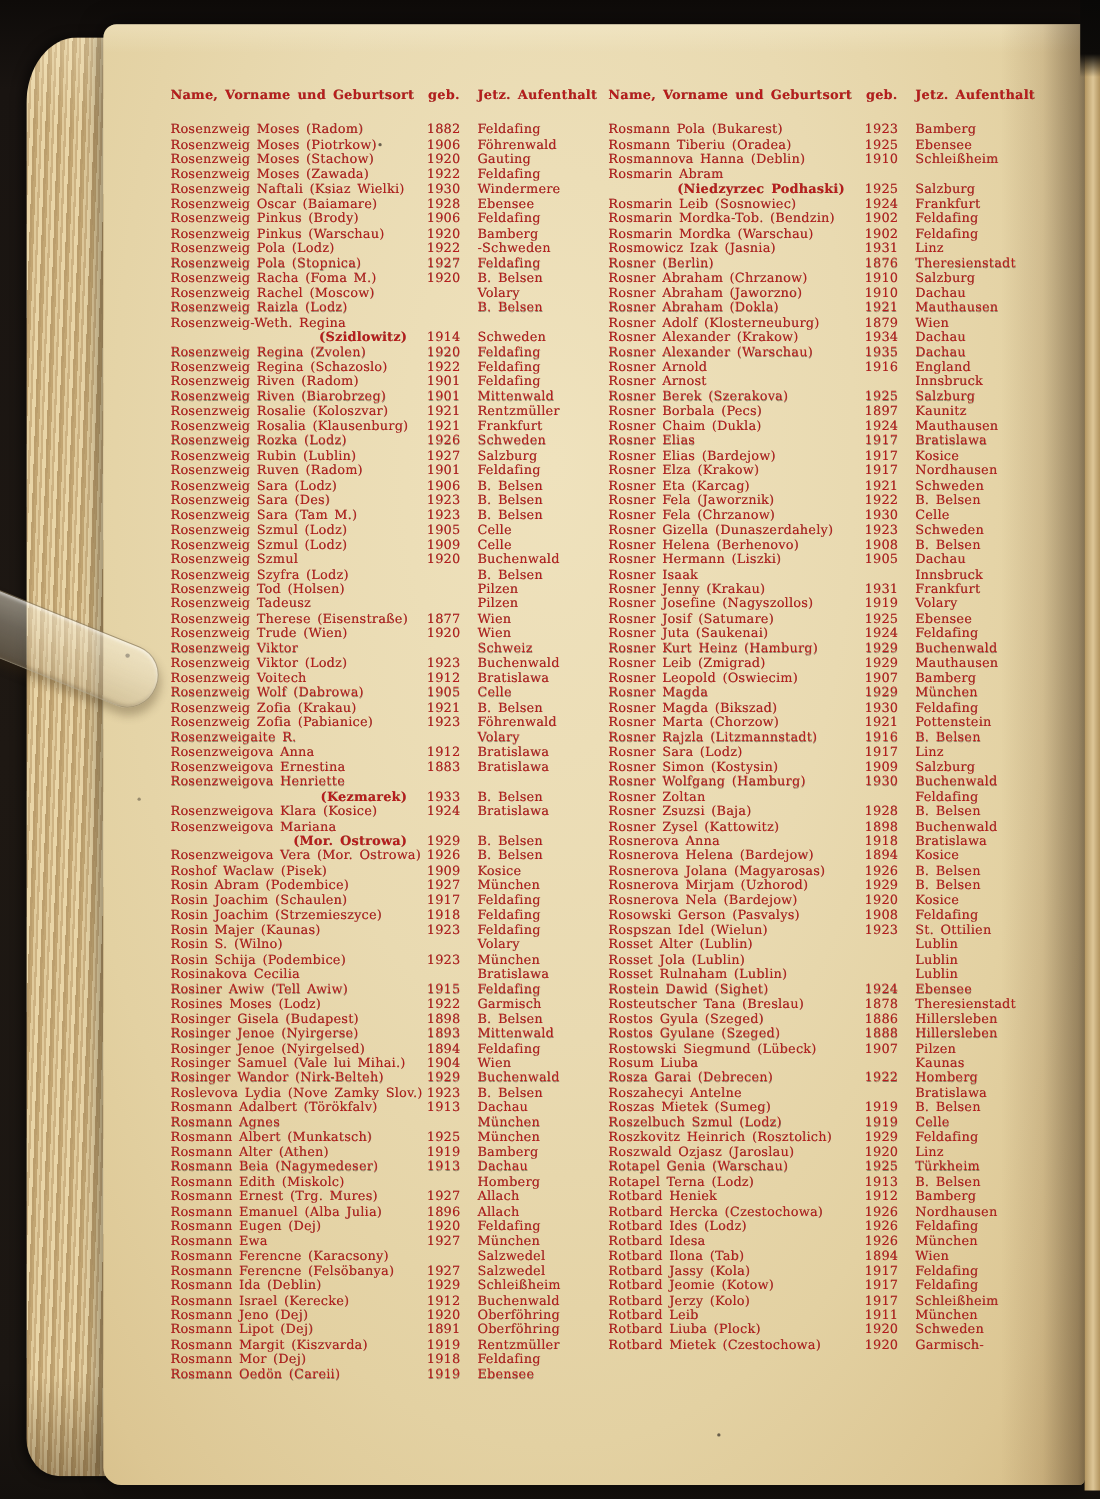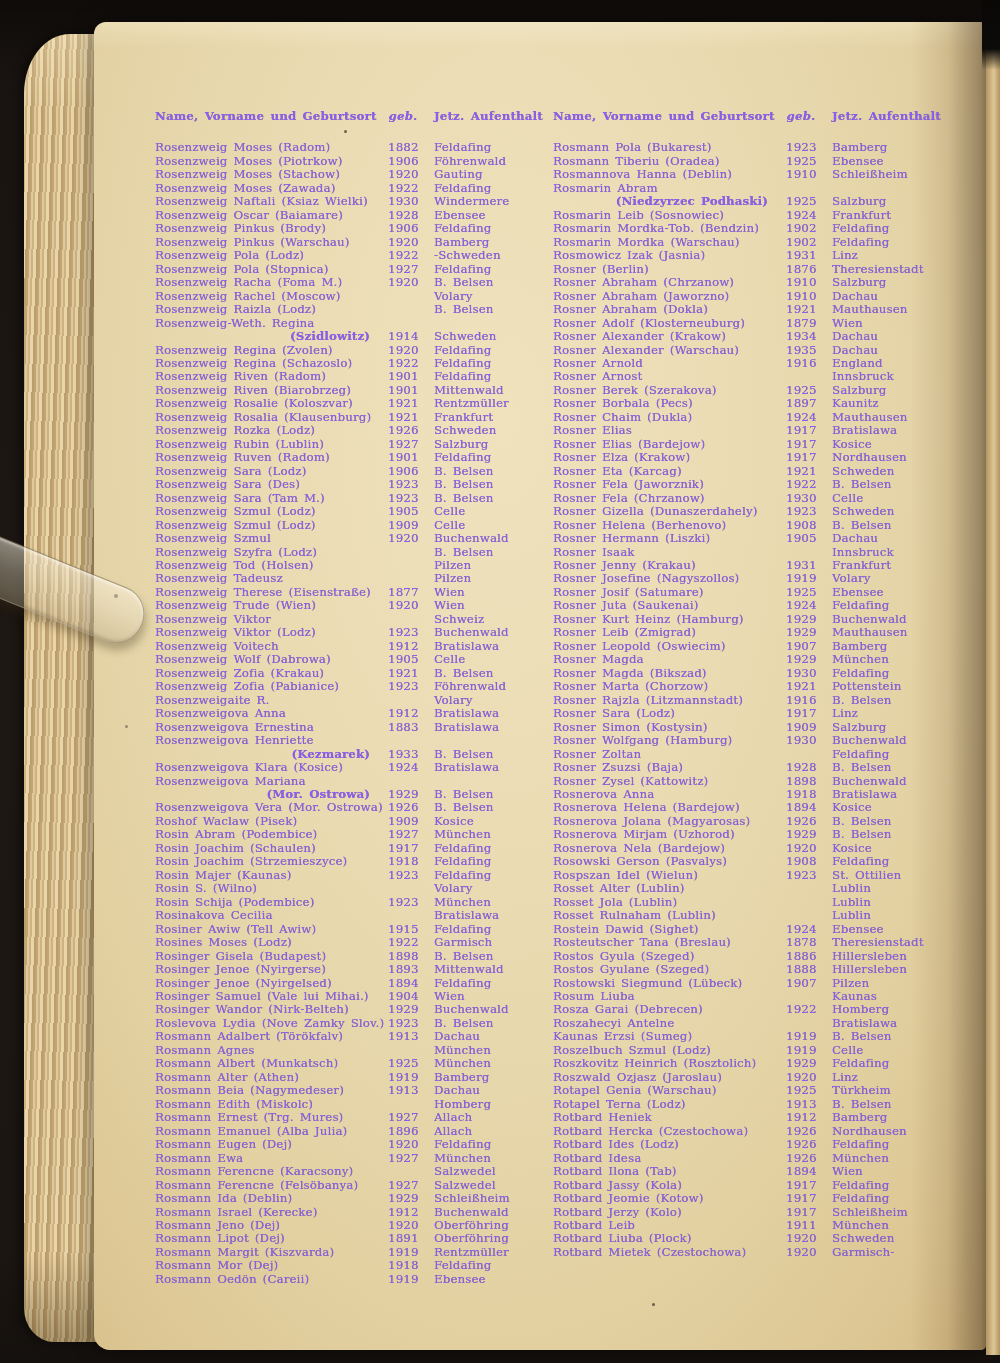--- a/index.html
+++ b/index.html
@@ -45,30 +45,30 @@
     position:absolute;left:986px;top:10px;width:14px;height:1345px;
     background:linear-gradient(to right,#b3955f,#dfc79а 0,#ddc697 55%,#b2945f 100%);
     background:linear-gradient(to right,#b3955f 0%,#ddc697 55%,#b2945f 100%);
   }
   .facing-top{
     position:absolute;left:982px;top:0;width:18px;height:70px;
     background:linear-gradient(180deg,#090807 0%,#0d0b09 70%,rgba(13,11,9,0) 100%);
   }
 
   
-  .col{position:absolute;top:80px;width:404px;color:#8b5cf6;
-       text-shadow:0.25px 0.25px 0.45px rgba(62,56,44,.55);margin-top:30px;}
+  .col{position:absolute;top:80px;width:404px;color:#b91c1c;
+       text-shadow:0.25px 0.25px 0.45px rgba(62,56,44,.55);}
   .col-left{left:155px;}
   .col-right{left:553px;}
   .row{display:grid;grid-template-columns:233px 30px 1fr;height:13.48px;line-height:13.48px;
        font-size:11.6px;letter-spacing:.25px;word-spacing:2px;white-space:nowrap;}
   .c-born{text-align:right;}
   .c-res{padding-left:16px;}
   .hdr{font-weight:bold;letter-spacing:.3px;}
-  .hdr .c-born{text-align:center;font-style:italic;}
+  .hdr .c-born{text-align:right;}
   .rows{margin-top:18px;}
   .row.cont .c-name{text-align:right;padding-right:18px;font-weight:bold;}
   .row.rcont .c-res{padding-left:27px;}
 
   
   .bookmark{
     position:absolute;left:-242px;top:596px;width:382px;height:56px;
     border-radius:28px;
     transform:rotate(22deg);transform-origin:100% 50%;
     background:linear-gradient(to bottom,rgba(247,240,220,.52) 0%,rgba(230,220,196,.40) 45%,rgba(186,170,140,.38) 100%);
@@ -865,21 +865,21 @@
           <span class="c-name">Rosza Garai (Debrecen)</span>
           <span class="c-born">1922</span>
           <span class="c-res">Homberg</span>
         </div>
         <div class="row">
           <span class="c-name">Roszahecyi Antelne</span>
           <span class="c-born"></span>
           <span class="c-res">Bratislawa</span>
         </div>
         <div class="row">
-          <span class="c-name">Kaunas Erzsi (Sumeg)</span>
+          <span class="c-name">Roszas Mietek (Sumeg)</span>
           <span class="c-born">1919</span>
           <span class="c-res">B. Belsen</span>
         </div>
         <div class="row">
           <span class="c-name">Roszelbuch Szmul (Lodz)</span>
           <span class="c-born">1919</span>
           <span class="c-res">Celle</span>
         </div>
         <div class="row">
           <span class="c-name">Roszkovitz Heinrich (Rosztolich)</span>

